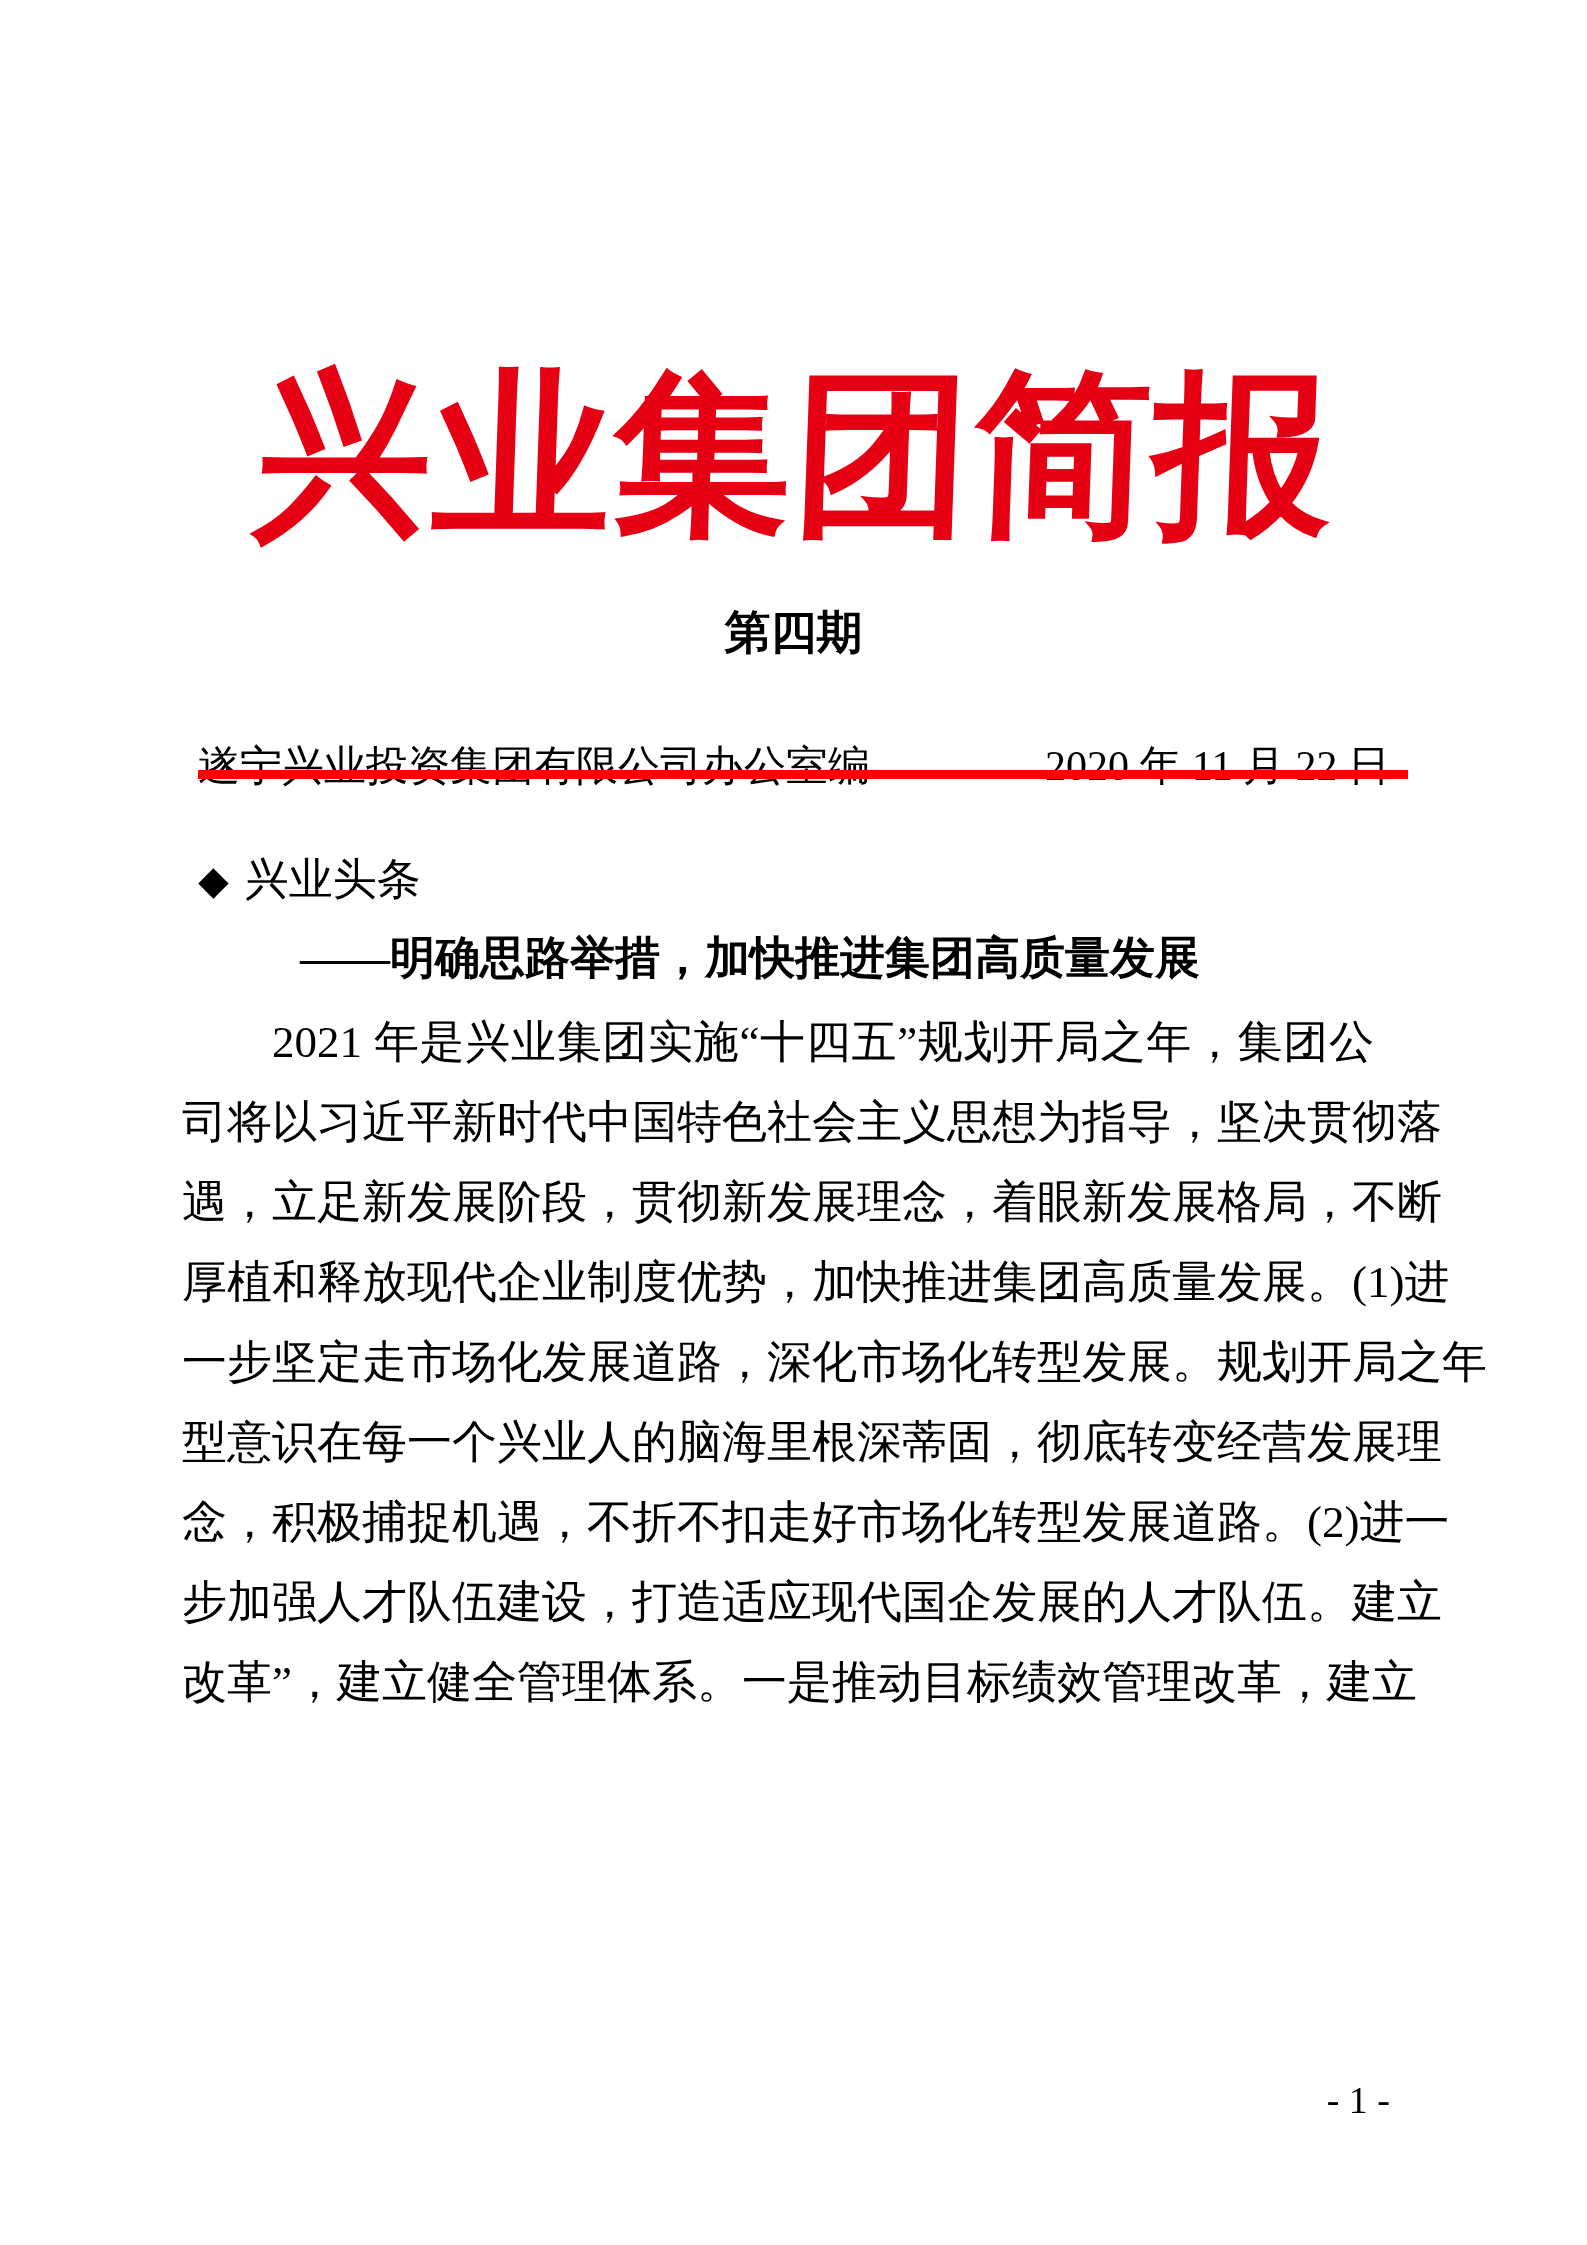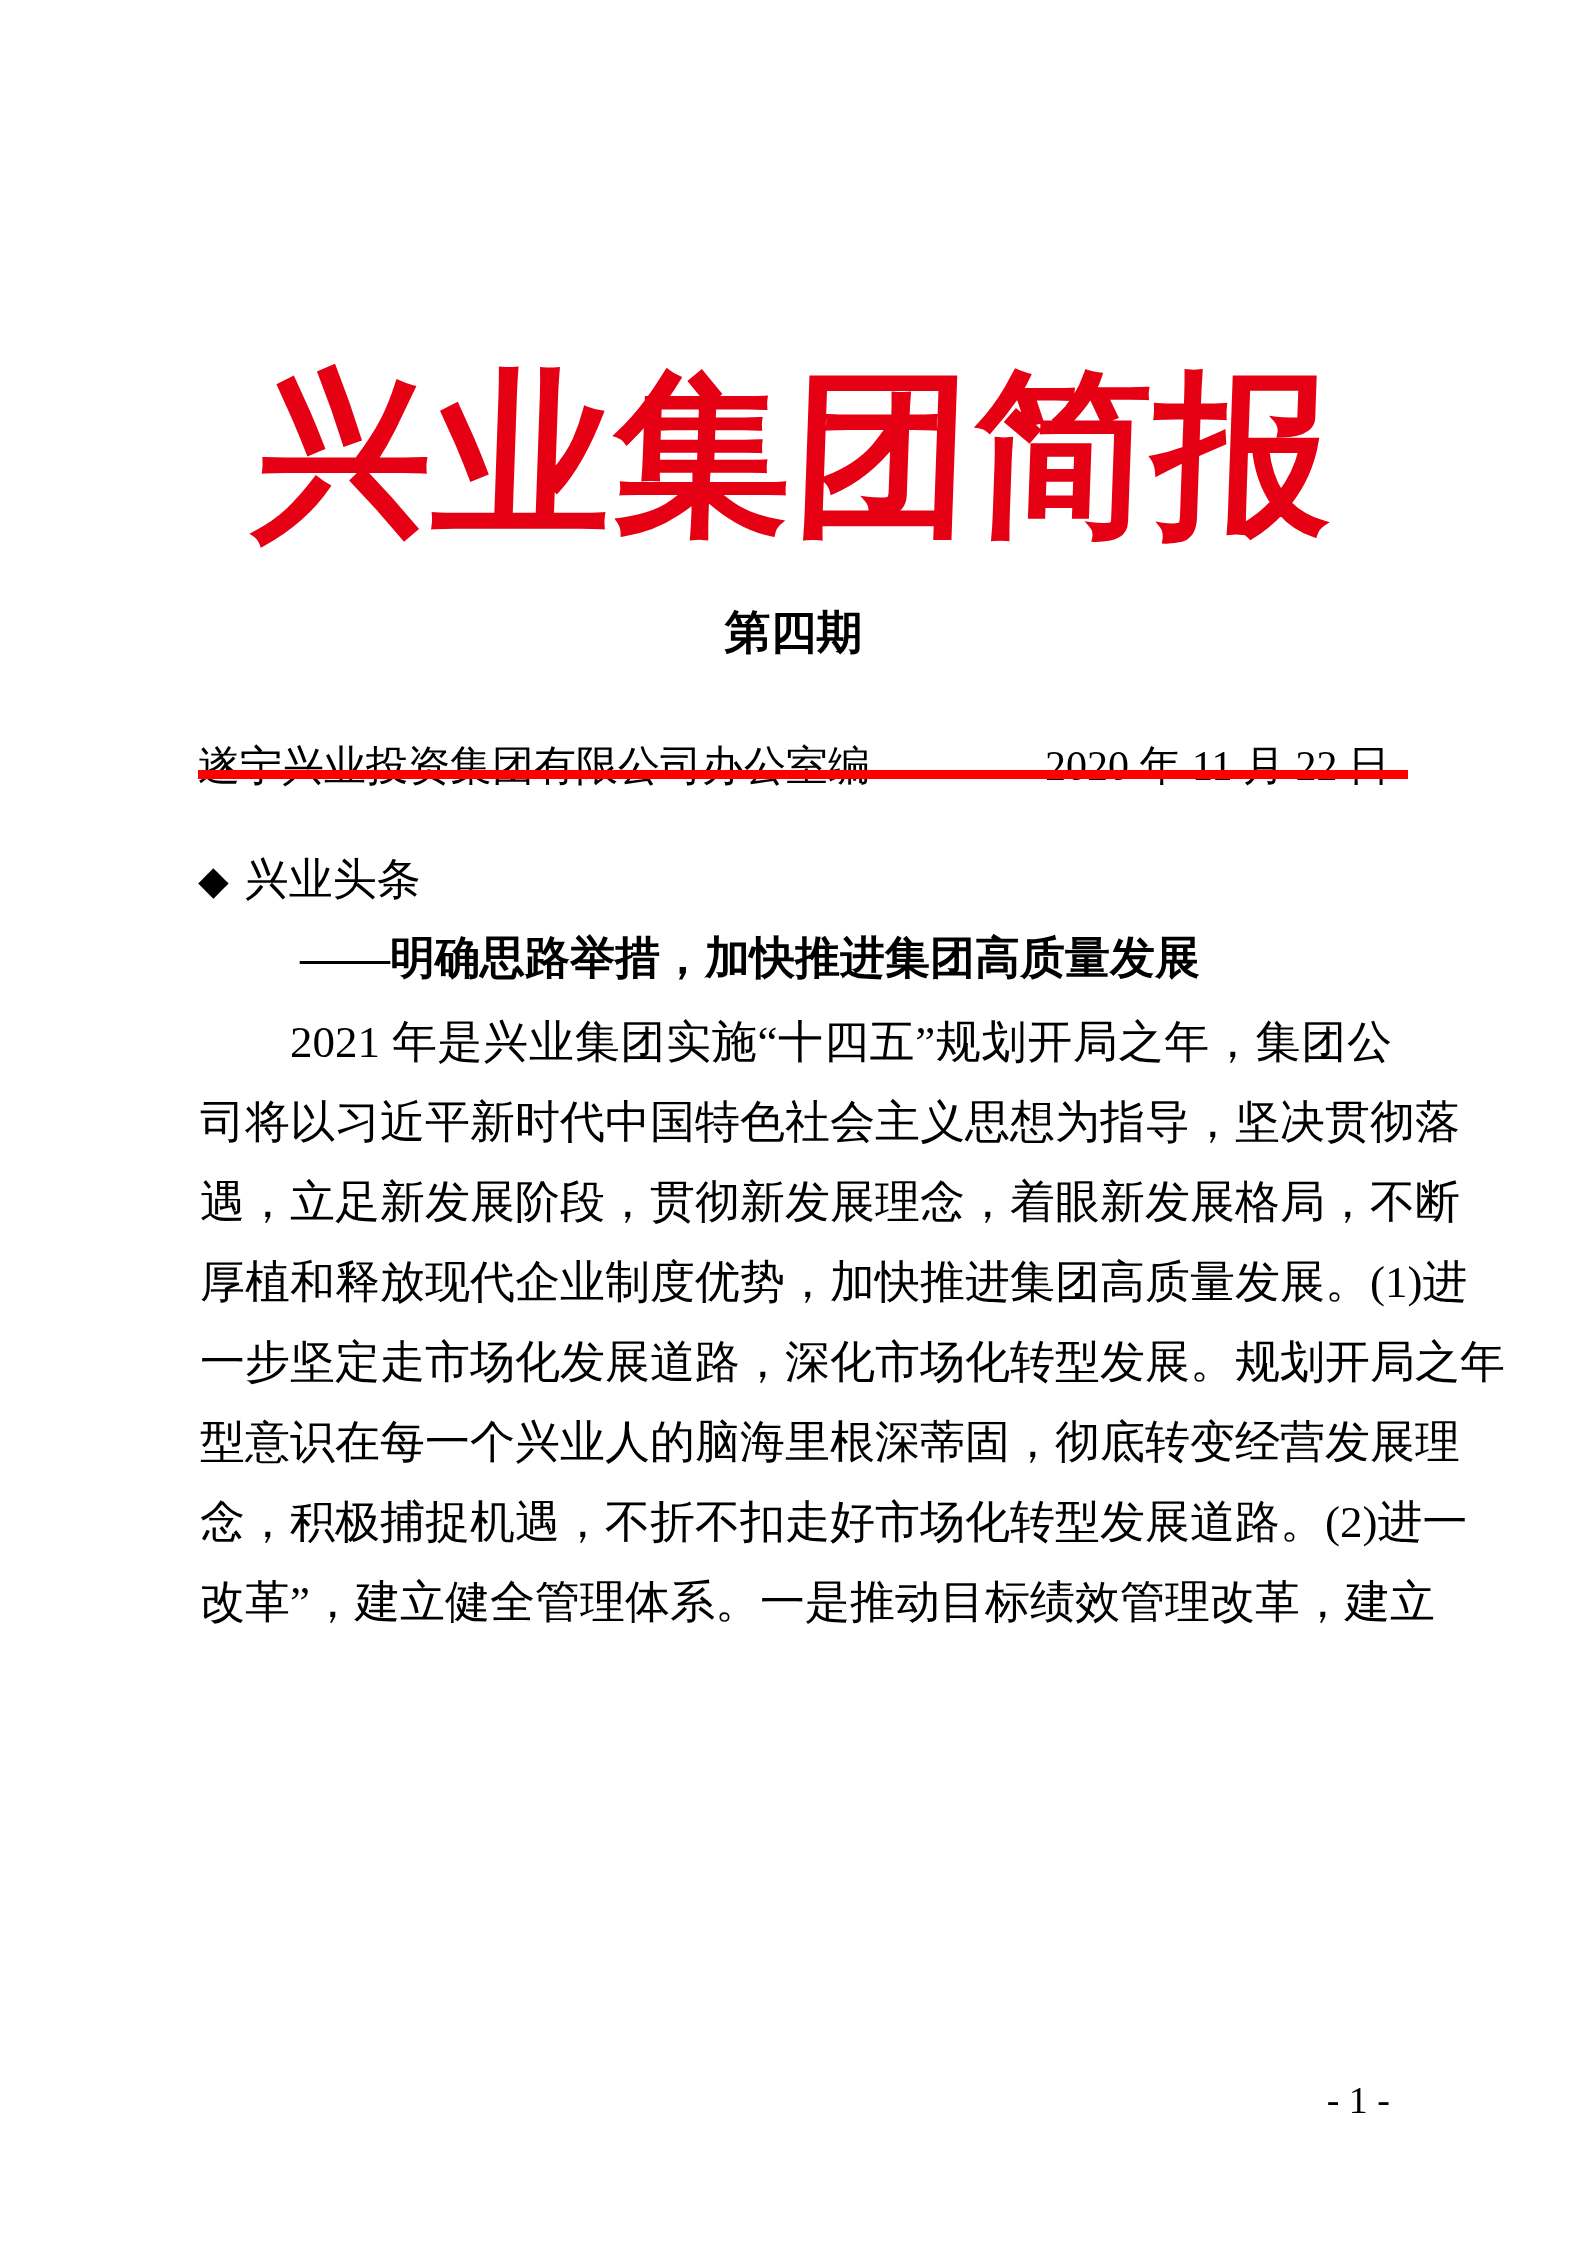--- a/index.html
+++ b/index.html
@@ -78,21 +78,21 @@
     width: 1192px;
     padding-left: 90px;
     box-sizing: border-box;
     font-size: 45px;
     line-height: 60px;
     font-weight: 700;
   }
   .body-text {
     position: absolute;
     top: 1002px;
-    left: 200px;
+    left: 182px;
     width: 1192px;
   }
   .body-line {
     height: 80px;
     line-height: 80px;
     font-size: 45px;
     text-align: justify;
     text-align-last: justify;
     text-justify: inter-character;
     white-space: nowrap;
@@ -132,18 +132,19 @@
   <div class="subtitle">——明确思路举措，加快推进集团高质量发展</div>
 
   <div class="body-text">
     <div class="body-line indent">2021 年是兴业集团实施“十四五”规划开局之年，集团公</div>
     <div class="body-line">司将以习近平新时代中国特色社会主义思想为指导，坚决贯彻落</div>
     <div class="body-line">遇，立足新发展阶段，贯彻新发展理念，着眼新发展格局，不断</div>
     <div class="body-line">厚植和释放现代企业制度优势，加快推进集团高质量发展。(1)进</div>
     <div class="body-line">一步坚定走市场化发展道路，深化市场化转型发展。规划开局之年</div>
     <div class="body-line">型意识在每一个兴业人的脑海里根深蒂固，彻底转变经营发展理</div>
     <div class="body-line">念，积极捕捉机遇，不折不扣走好市场化转型发展道路。(2)进一</div>
+    <div class="body-line">步加强人才队伍建设，打造适应现代国企发展的人才队伍。建立</div>
     <div class="body-line">改革”，建立健全管理体系。一是推动目标绩效管理改革，建立</div>
   </div>
 
   <div class="footer">- 1 -</div>
 
 </div>
 
 </body></html>

